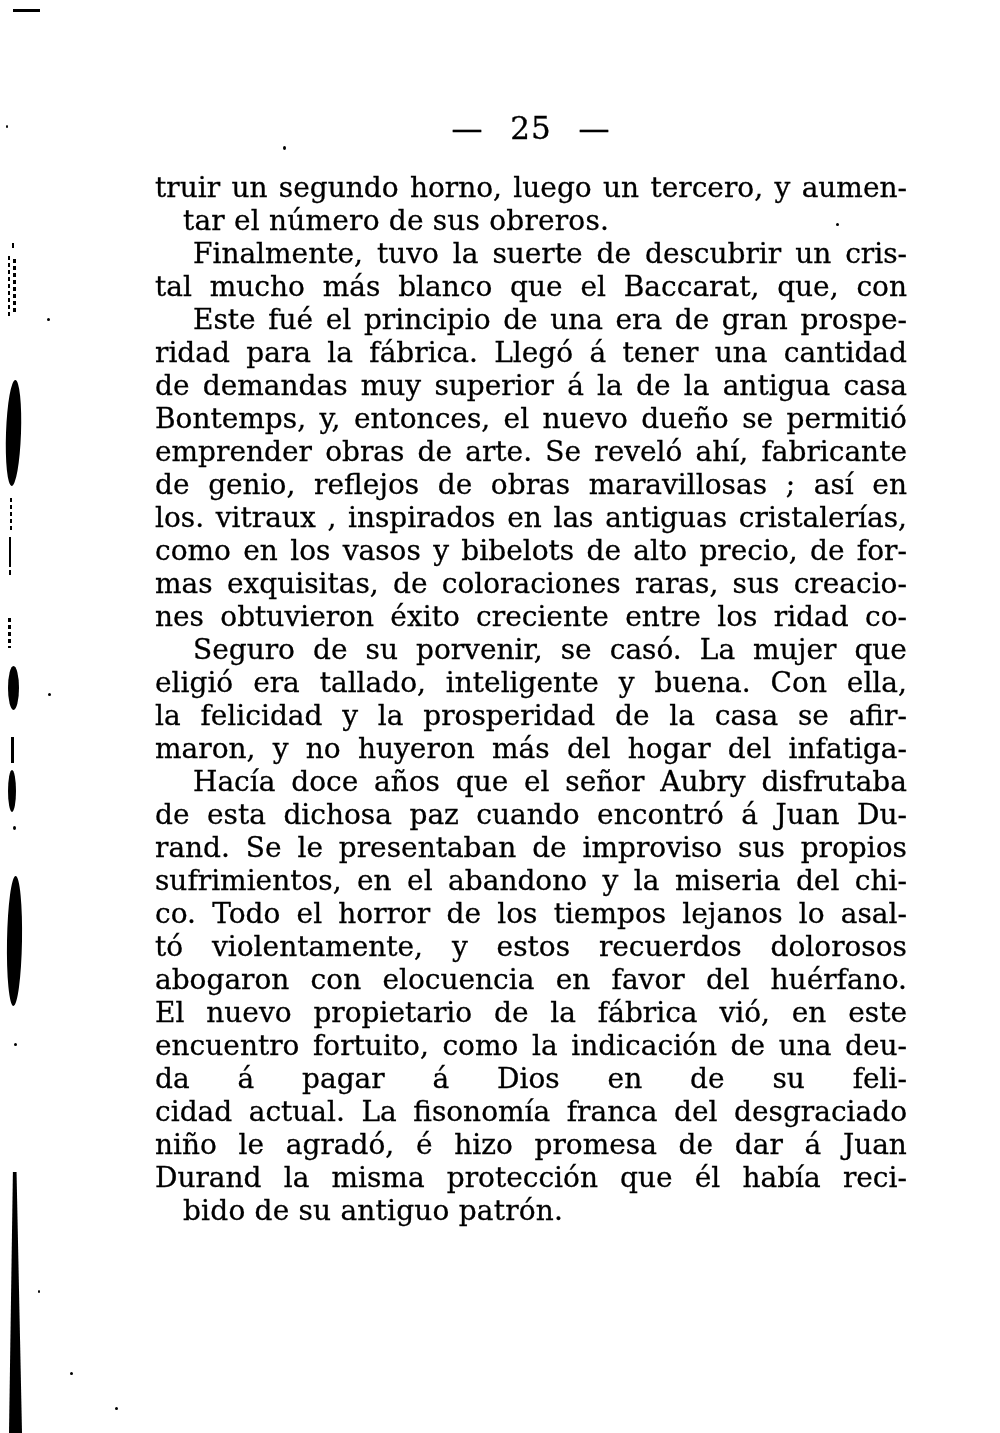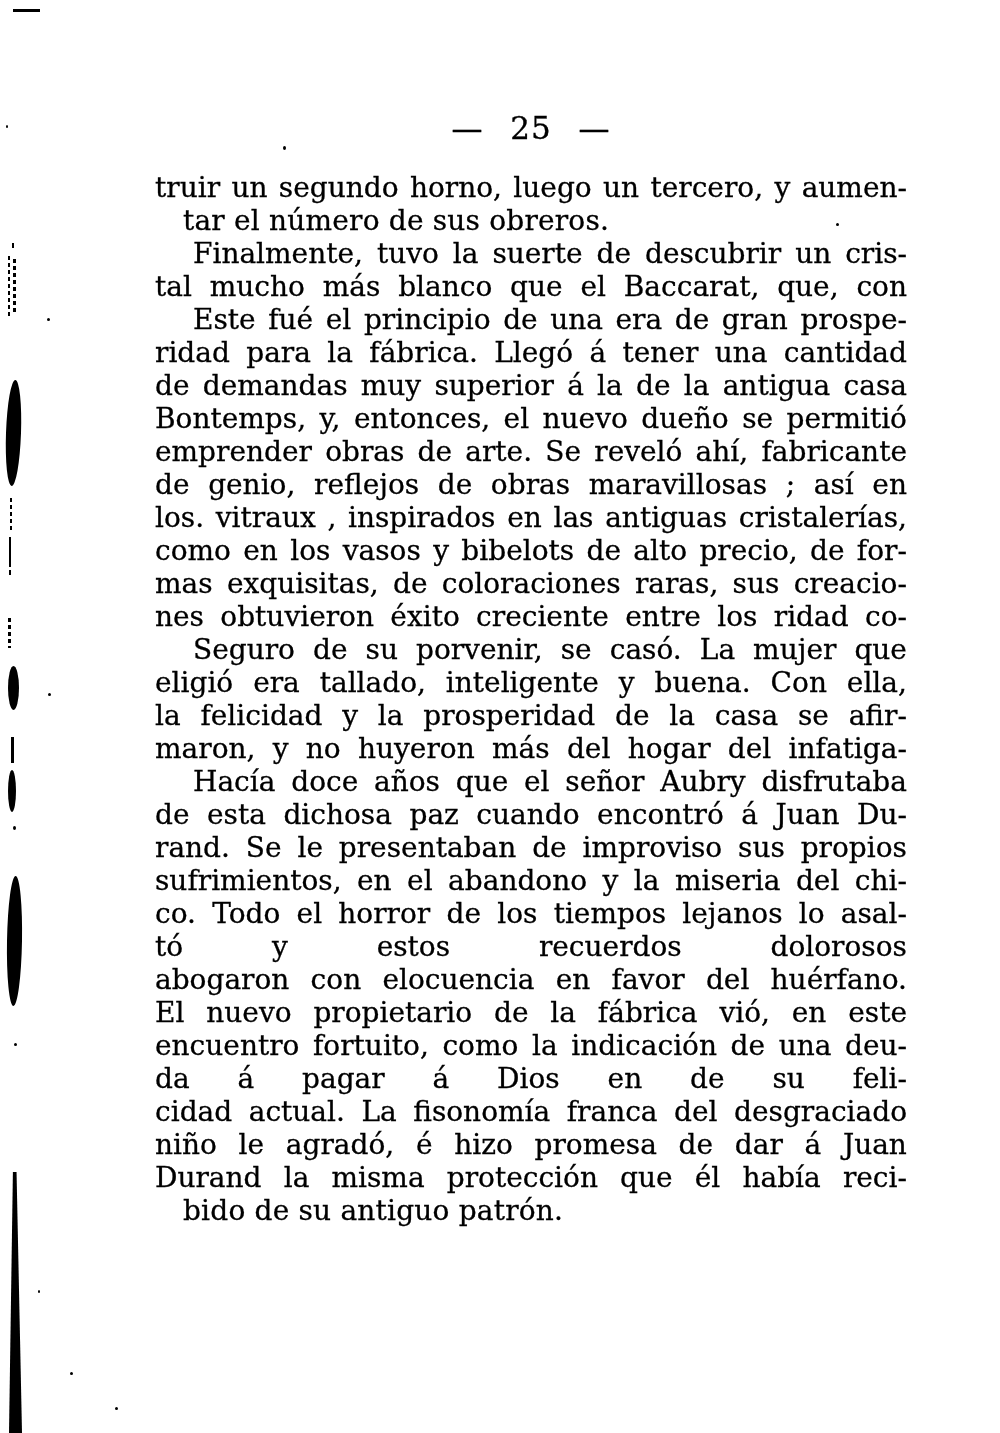--- a/index.html
+++ b/index.html
@@ -309,20 +309,21 @@
         <span class="w">horror</span>
         <span class="w">de</span>
         <span class="w">los</span>
         <span class="w">tiempos</span>
         <span class="w">lejanos</span>
         <span class="w">lo</span>
         <span class="w">asal-</span>
       </div>
       <div class="line">
         <span class="w">tó</span>
+        <span class="w">violentamente,</span>
         <span class="w">y</span>
         <span class="w">estos</span>
         <span class="w">recuerdos</span>
         <span class="w">dolorosos</span>
       </div>
       <div class="line">
         <span class="w">abogaron</span>
         <span class="w">con</span>
         <span class="w">elocuencia</span>
         <span class="w">en</span>

